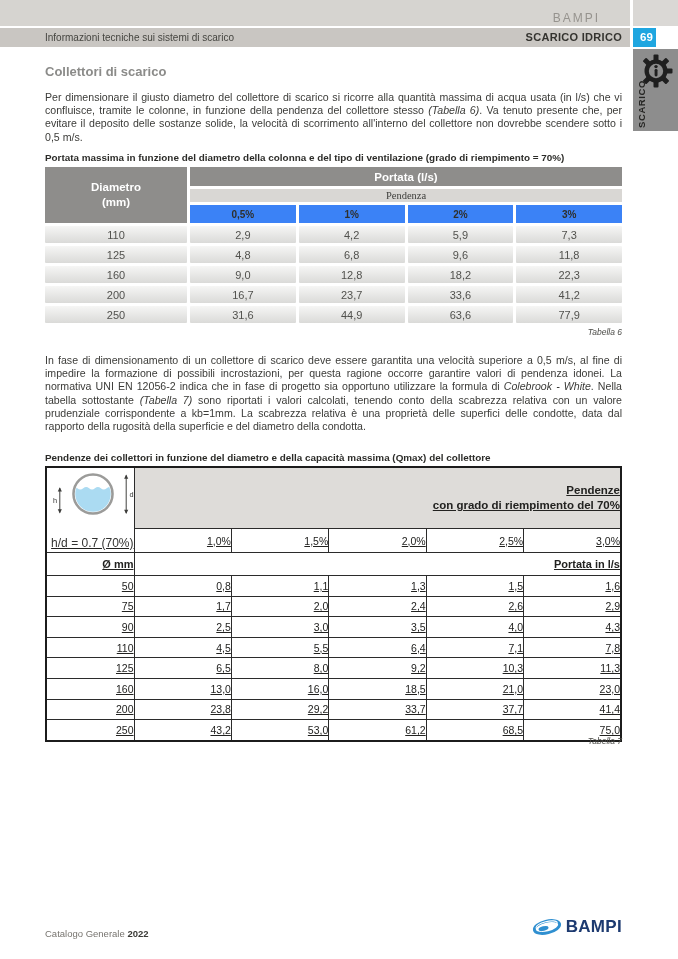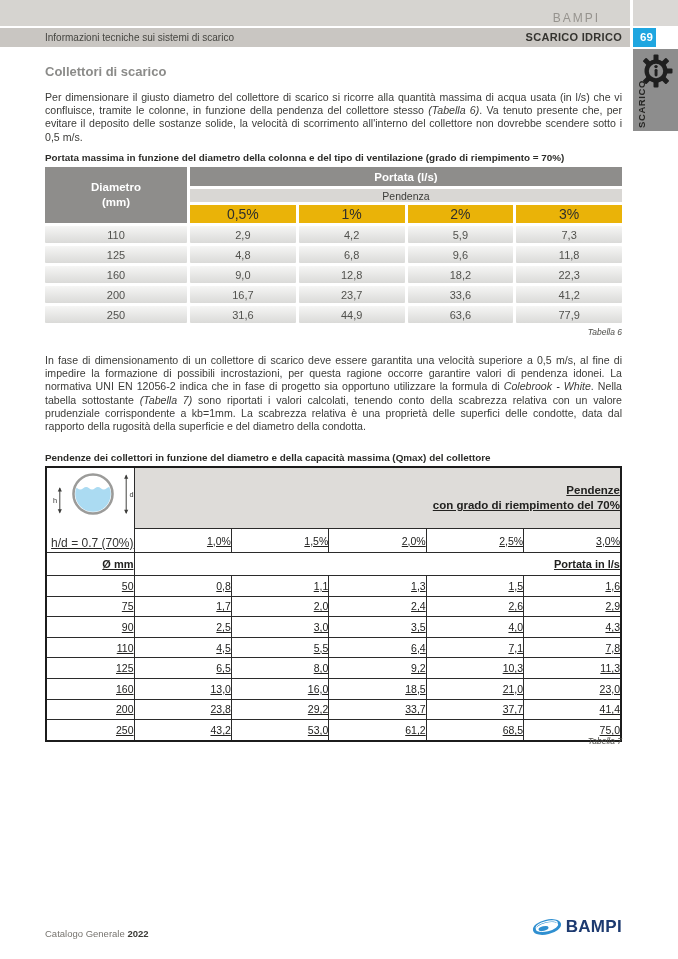--- a/index.html
+++ b/index.html
@@ -40,22 +40,22 @@
 
   
   .t6{position:absolute;top:167px;left:45px;width:577px;display:grid;
       grid-template-columns:142px repeat(4,1fr);
       grid-template-rows:19px 13px 18px repeat(5,17px);gap:3px;}
   .t6 .hdark{background:#8e8d8b;color:#ffffff;font-weight:bold;display:flex;
              align-items:center;justify-content:center;}
   .t6 .corner{grid-column:1;grid-row:1/4;flex-direction:column;font-size:11.5px;line-height:15px;}
   .t6 .group{grid-column:2/6;grid-row:1;font-size:11.5px;}
   .t6 .sub{grid-column:2/6;grid-row:2;background:#d9d7d4;color:#3d3d3a;font-size:10.5px;
-           display:flex;align-items:center;justify-content:center;}
-  .t6 .colh{background:#eab308;color:#2f2f2c;font-weight:normal;font-size:14px;
+           display:flex;align-items:center;justify-content:center;font-family:Liberation Serif, serif;}
+  .t6 .colh{background:#3b82f6;color:#2f2f2c;font-weight:bold;font-size:10px;
             display:flex;align-items:center;justify-content:center;}
   .t6 .cell{background:linear-gradient(#f6f6f5,#dadad8);border-radius:1px;color:#51514d;
             font-size:11px;display:flex;align-items:center;justify-content:center;}
 
   
   .t7{position:absolute;top:466px;left:45px;width:577px;border-collapse:collapse;
       table-layout:fixed;border:2px solid #1c1c1c;}
   .t7 td{border:1px solid #2b2b2b;text-align:right;padding:0;color:#222220;text-decoration:underline;}
   .t7 .diag-cell{height:84px;vertical-align:middle;background:#fff;}
   .t7 .ghead{background:#dedcd9;font-weight:bold;font-size:11.5px;line-height:15px;

